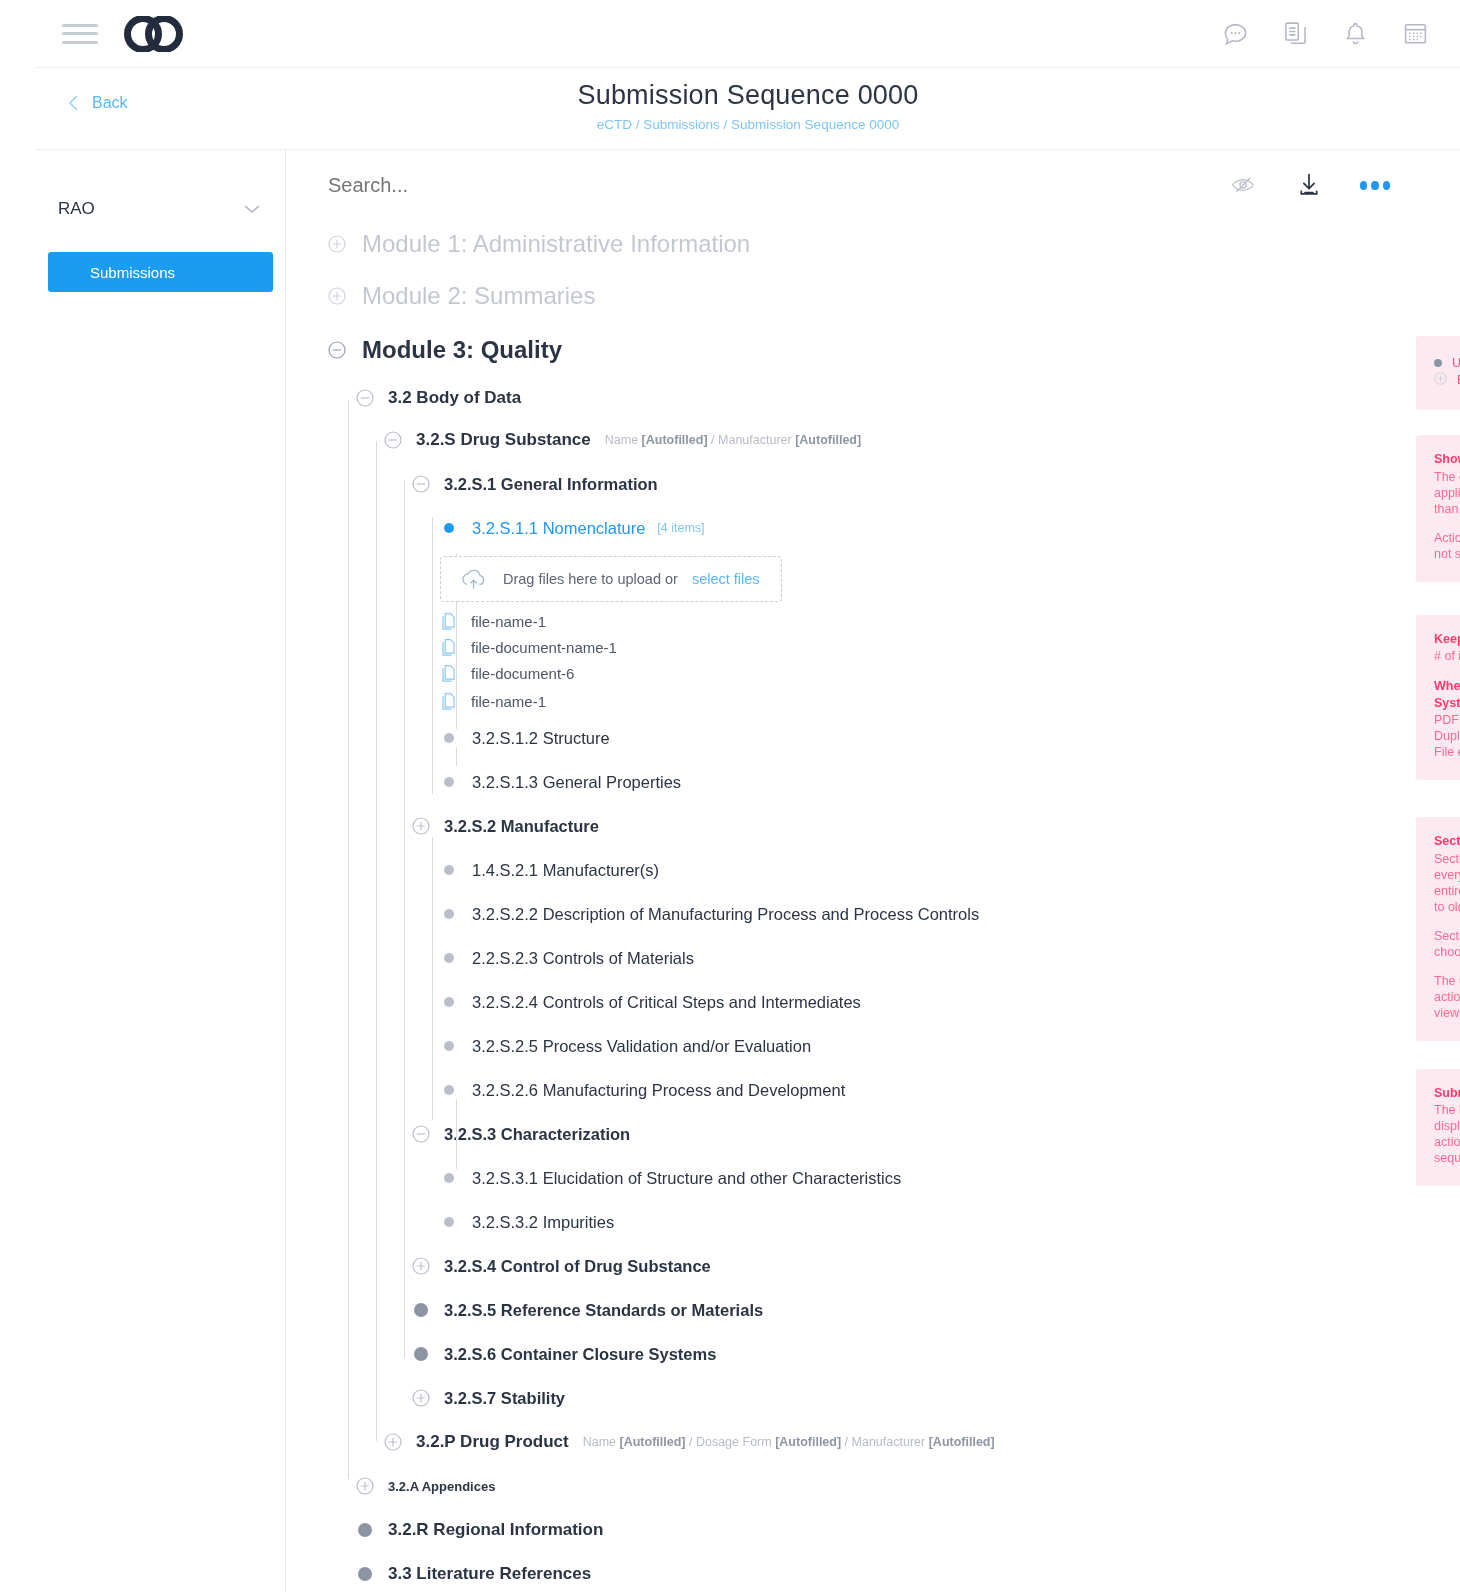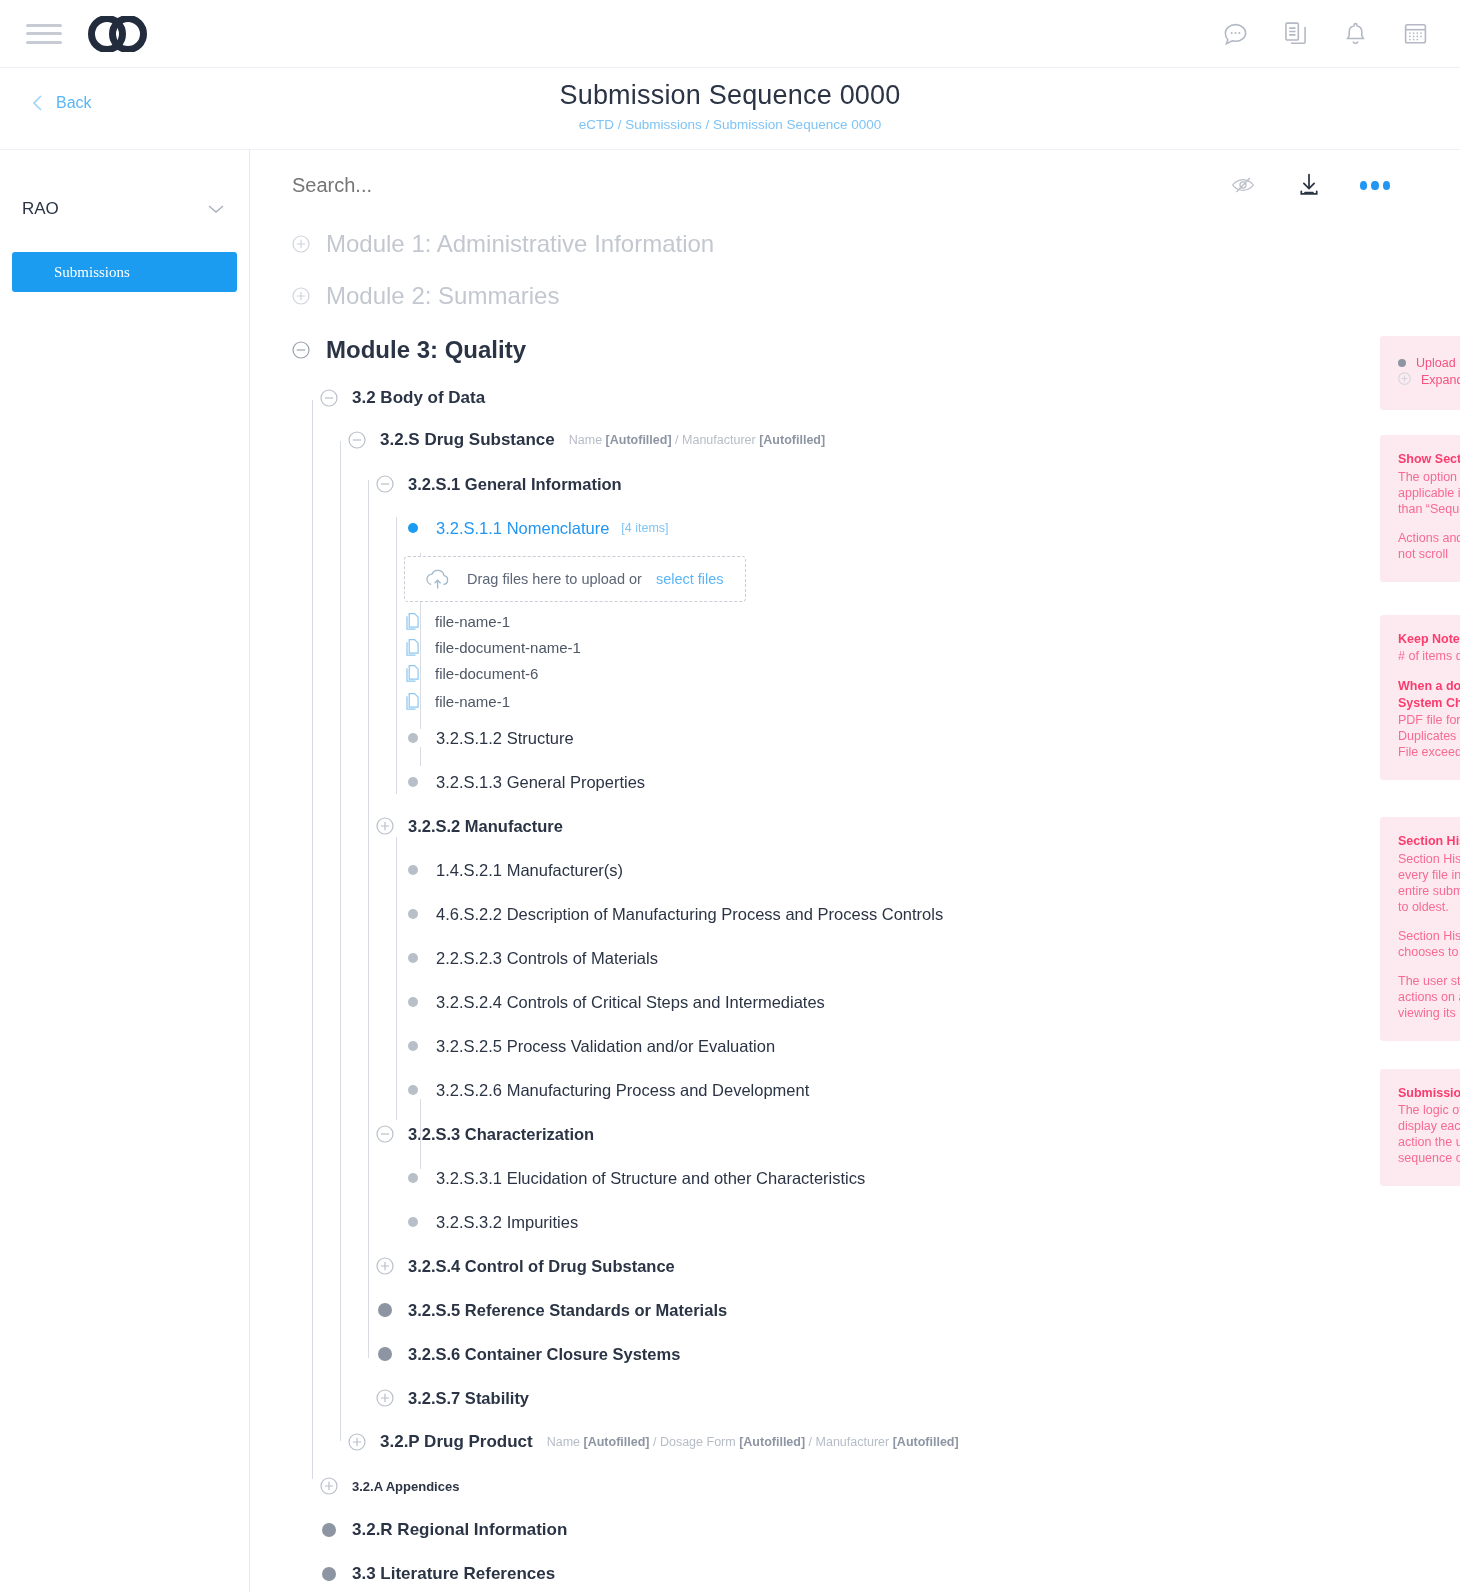--- a/index.html
+++ b/index.html
@@ -3,21 +3,21 @@
 <meta charset="utf-8">
 <style>
   * { box-sizing: border-box; margin: 0; padding: 0; }
   html, body {
     width: 1460px; height: 1592px;
     background: #ffffff;
     font-family: "Liberation Sans", sans-serif;
     color: #2b3445;
     overflow: hidden;
   }
-  .app { width: 1460px; height: 1592px; position: relative; background:#fff; }
+  .app { width: 1460px; height: 1592px; position: relative; background:#fff;padding-left:36px; }
 
   
   .topbar {
     height: 68px; display: flex; align-items: center;
     padding: 0 30px 0 26px; border-bottom: 1px solid #eceff3; background:#fff;
   }
   .hamburger { width: 36px; height: 24px; display:flex; flex-direction:column; justify-content:space-between; cursor:pointer; padding: 2px 0;}
   .hamburger span { display:block; height:3px; border-radius:2px; background:#c7ccd4; }
   .logo { margin-left: 26px; display:flex; align-items:center; }
   .topbar-spacer { flex: 1 1 auto; }
@@ -33,21 +33,21 @@
   .headcenter .crumb { margin-top: 6px; font-size: 13.5px; color:#7fc4f5; }
 
   
   .body { display:flex; height: calc(1592px - 68px - 82px); }
 
   .sidebar { width: 250px; border-right:1px solid #e6eaef; padding-top: 44px; background:#fff; flex: 0 0 250px; }
   .sb-org { display:flex; align-items:center; justify-content:space-between; padding: 0 24px 0 22px; height: 30px; cursor:pointer; }
   .sb-org .org-name { font-size: 17px; color:#2b3445; }
   .sb-nav { margin-top: 28px; padding: 0 12px; }
   .sb-item { height: 40px; border-radius:3px; display:flex; align-items:center; padding-left: 42px; font-size:15px; cursor:pointer; }
-  .sb-item.active { background:#1b9cf0; color:#fff;font-family:Liberation Serif, serif; }
+  .sb-item.active { background:#1b9cf0; color:#fff; }
 
   .main { flex: 1 1 auto; position:relative; padding-left: 42px; padding-top: 12px; }
 
   
   .toolbar { display:flex; align-items:center; height: 46px; padding-right: 70px; }
   .search { flex:1 1 auto; font-size: 20px; color:#701a75; border:none; outline:none; background:transparent; font-family:Liberation Sans, sans-serif; }
   .tb-actions { display:flex; align-items:center; gap: 36px; }
   .tb-btn { cursor:pointer; display:flex; align-items:center; justify-content:center; width:30px; height:30px;}
   .dots { display:flex; gap:4px; }
   .dots i { width:9px; height:9px; border-radius:50%; background:#2196f3; display:block; }
@@ -371,21 +371,21 @@
         <div class="node lvl4 row-md">
           <span class="ic">
               <i class="bullet light"></i>
             </span>
           <span class="t-label reg">1.4.S.2.1 Manufacturer(s)</span>
         </div>
         <div class="node lvl4 row-md">
           <span class="ic">
               <i class="bullet light"></i>
             </span>
-          <span class="t-label reg">4.6.S.2.2 Description of Manufacturing Process and Process Controls</span>
+          <span class="t-label reg">3.2.S.2.2 Description of Manufacturing Process and Process Controls</span>
         </div>
         <div class="node lvl4 row-md">
           <span class="ic">
               <i class="bullet light"></i>
             </span>
           <span class="t-label reg">2.2.S.2.3 Controls of Materials</span>
         </div>
         <div class="node lvl4 row-md">
           <span class="ic">
               <i class="bullet light"></i>

